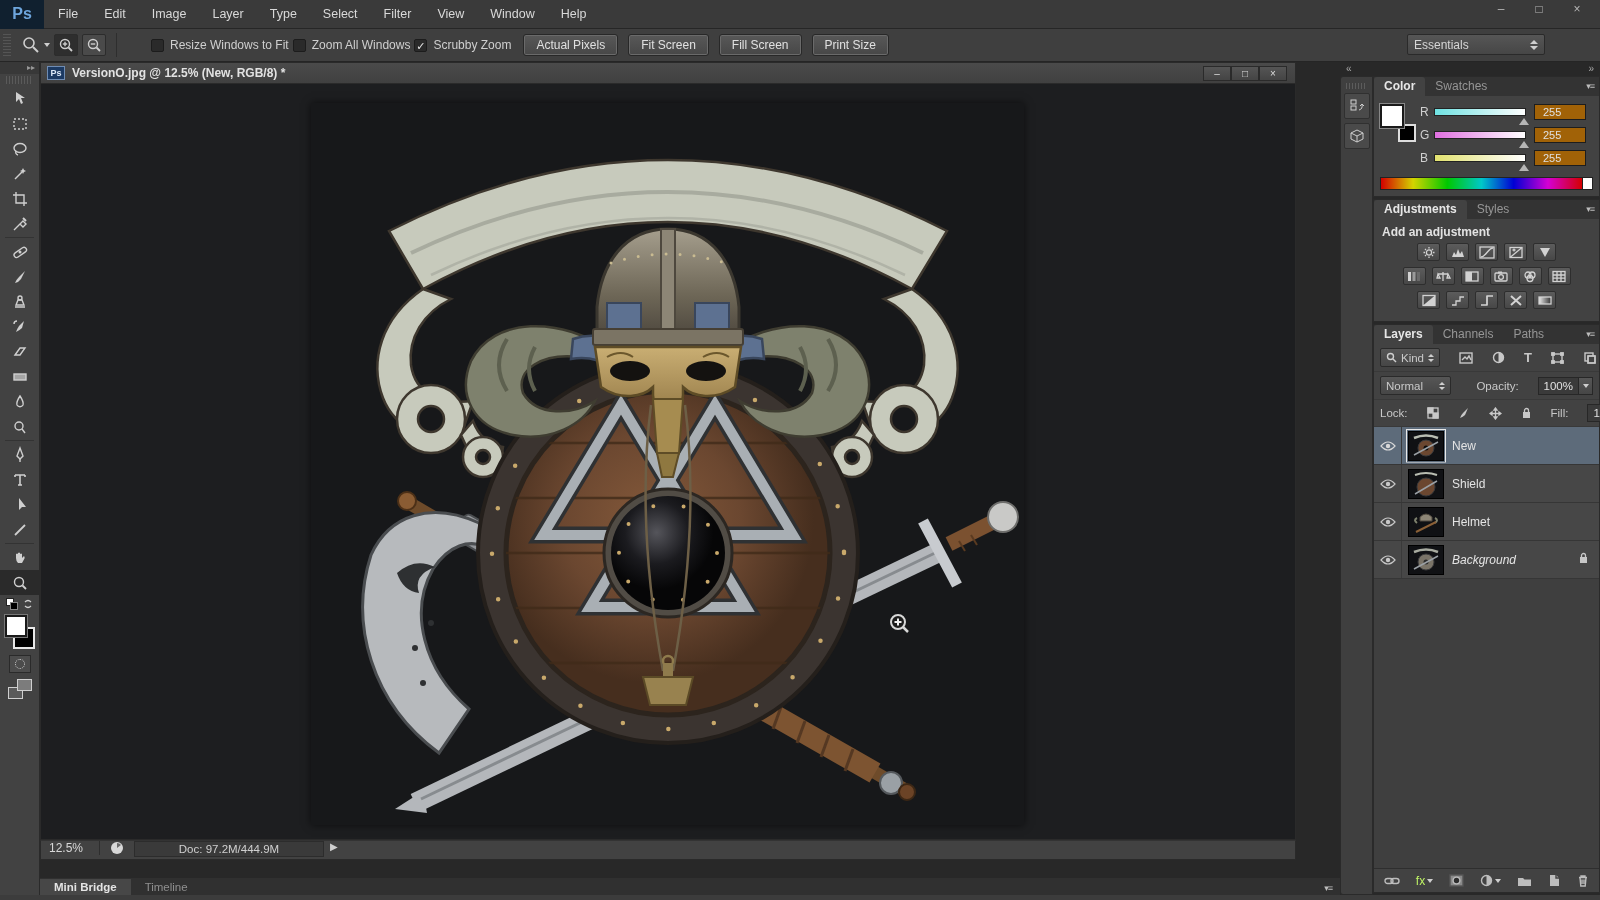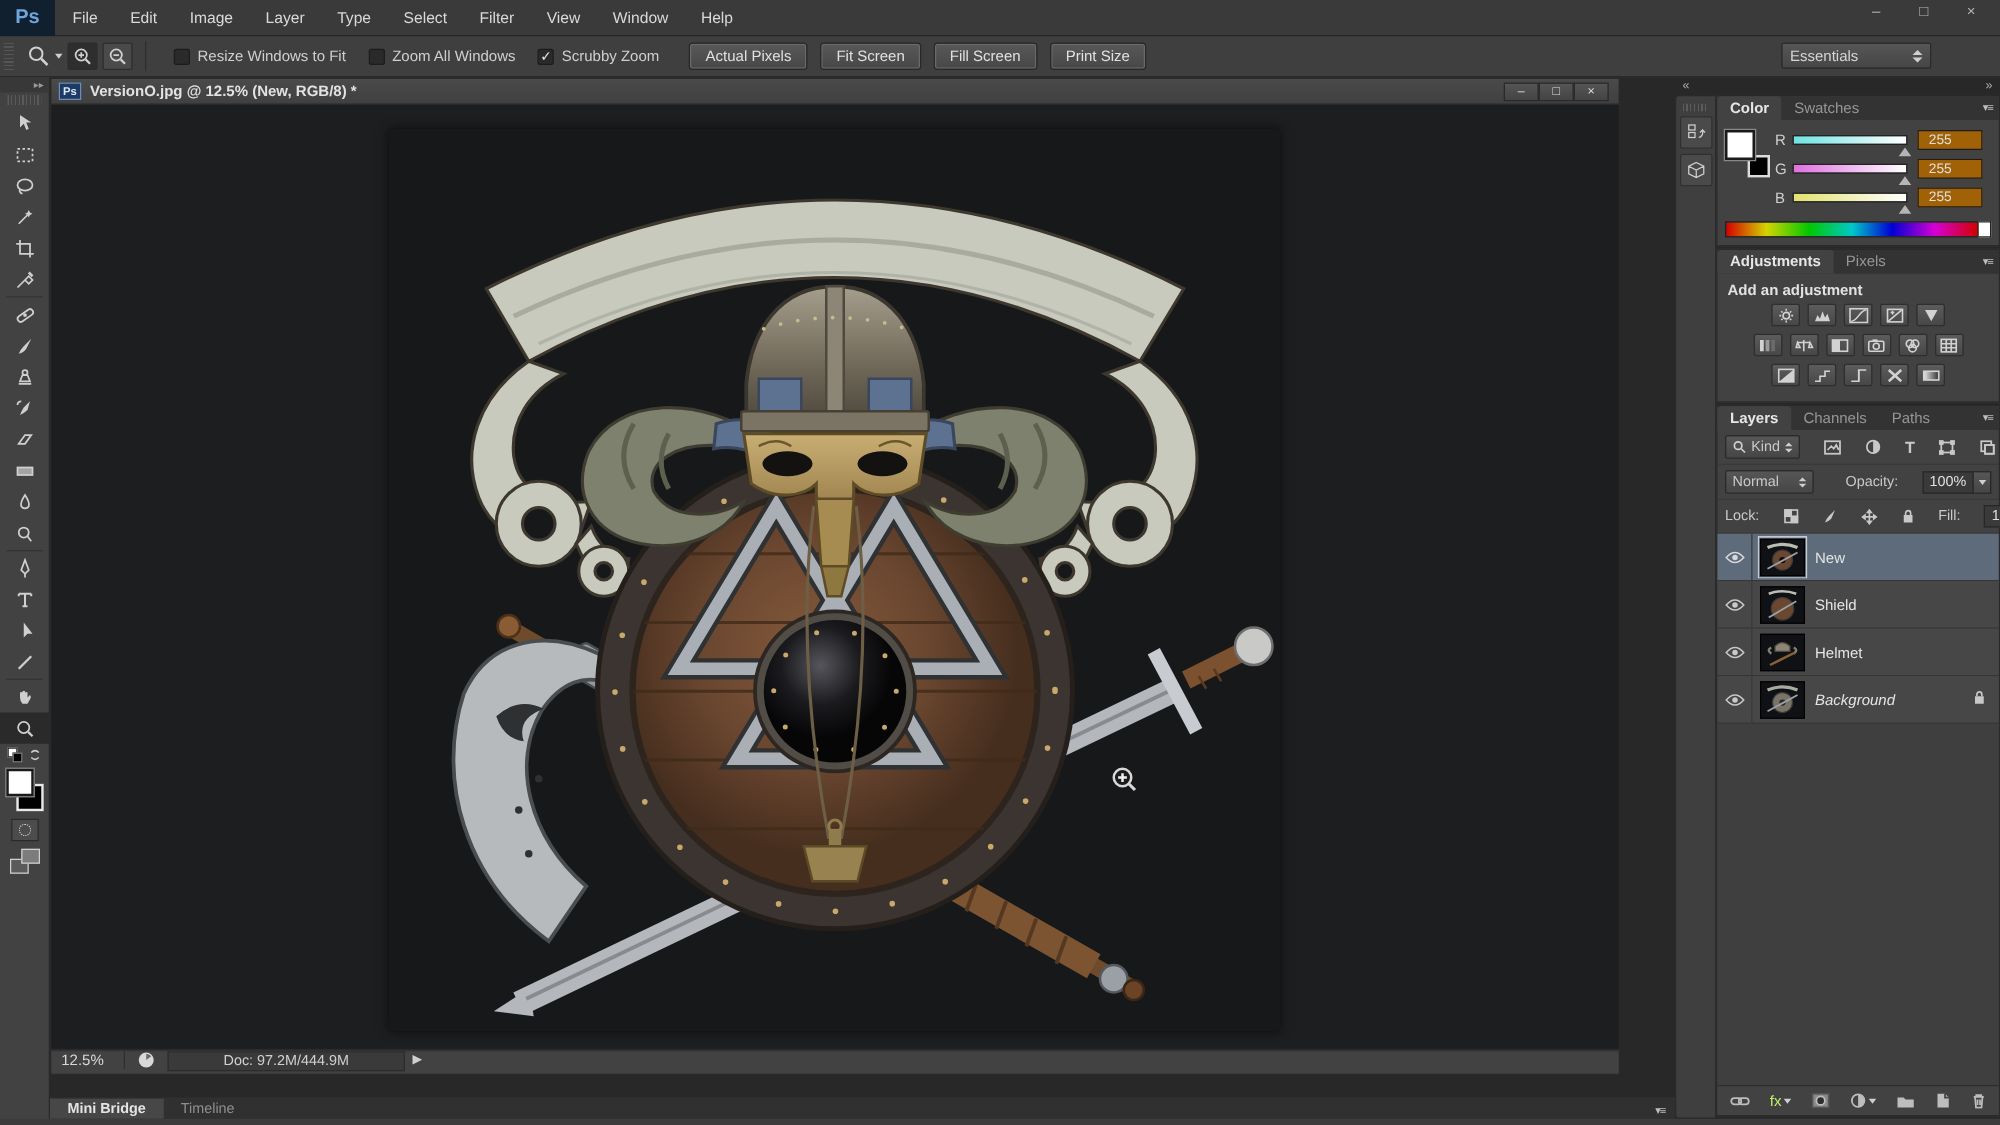--- a/index.html
+++ b/index.html
@@ -15,27 +15,27 @@
   .win-controls { position:absolute; right:10px; top:2px; display:flex; gap:12px; }
   .win-btn { width:26px; height:16px; color:#b5b5b5; font-size:12px; text-align:center; line-height:15px; }
 
   
   .optionsbar { position:absolute; left:0; top:29px; width:1600px; height:33px; background:#3f3f3f; border-bottom:1px solid #252525; display:flex; align-items:center; }
   .grip { width:8px; height:22px; margin-left:3px; background:repeating-linear-gradient(0deg,#555 0 1px,transparent 1px 3px); }
   .tool-preview { display:flex; align-items:center; margin-left:10px; gap:3px; }
   .opt-zoom-btn { width:24px; height:22px; border:1px solid #2c2c2c; border-radius:2px; background:#4a4a4a; display:flex; align-items:center; justify-content:center; margin-left:4px; }
   .opt-zoom-btn.pressed { background:#2e2e2e; }
   .vsep { width:1px; height:24px; background:#2e2e2e; margin:0 10px; }
-  .checkbox-group { display:flex; align-items:flex-end; gap:18px; margin-left:12px; }
+  .checkbox-group { display:flex; align-items:flex-end; gap:4px; margin-left:24px; }
   .cb { display:flex; align-items:center; gap:6px; }
   .cb-box { width:13px; height:13px; background:#2a2a2a; border:1px solid #1c1c1c; border-radius:2px; color:#e8e8e8; font-size:11px; line-height:12px; text-align:center; }
   .cb-label { color:#cfcfcf; font-size:12px; }
-  .opt-buttons { display:flex; gap:10px; margin-left:24px; }
+  .opt-buttons { display:flex; gap:10px; margin-left:12px; }
   .opt-btn { padding:3px 12px; background:linear-gradient(#585858,#474747); border:1px solid #282828; box-shadow:inset 0 0 0 1px #6a6a6a; border-radius:3px; color:#e0e0e0; font-size:12px; }
-  .workspace-select { position:absolute; right:55px; top:5px; width:120px; height:21px; background:linear-gradient(#565656,#464646); border:1px solid #2a2a2a; border-radius:2px; display:flex; align-items:center; justify-content:space-between; padding:0 6px; }
+  .workspace-select { position:absolute; right:55px; top:5px; width:138px; height:21px; background:linear-gradient(#565656,#464646); border:1px solid #2a2a2a; border-radius:2px; display:flex; align-items:center; justify-content:space-between; padding:0 6px; }
 
   .updown { display:inline-flex; flex-direction:column; gap:2px; }
   .tri-up { width:0; height:0; border-left:4px solid transparent; border-right:4px solid transparent; border-bottom:4px solid #cfcfcf; }
   .tri-down { width:0; height:0; border-left:4px solid transparent; border-right:4px solid transparent; border-top:4px solid #cfcfcf; }
   .tri-down.sm { border-left-width:3px; border-right-width:3px; border-top-width:4px; }
 
   
   .toolbar { position:absolute; left:0; top:62px; width:40px; height:838px; background:#424242; border-right:1px solid #2a2a2a; }
   .toolbar-top { height:12px; background:#383838; color:#9a9a9a; font-size:8px; text-align:right; padding-right:4px; line-height:12px; }
   .toolbar-grip { height:8px; background:repeating-linear-gradient(90deg,#5a5a5a 0 1px,transparent 1px 3px); margin:2px 6px; }
@@ -613,21 +613,21 @@
           </div>
           <div class="ramp-row">
             <div class="ramp"></div>
             <div class="ramp-end"></div>
           </div>
         </div>
 
         <div class="panel">
           <div class="tabbar">
             <div class="ptab active">Adjustments</div>
-            <div class="ptab">Pixels</div>
+            <div class="ptab">Styles</div>
             <span class="panel-menu">▾≡</span>
           </div>
           <div class="adj-heading">Add an adjustment</div>
           <div class="adj-rows">
             <div class="adj-row">
               <span class="adj">
                   <svg width="16" height="13" viewBox="0 0 16 13">
                     <circle cx="8" cy="6.5" r="2.6"></circle>
                     <path d="M8 1 V2.6 M8 10.4 V12 M2.5 6.5 H4 M12 6.5 H13.5 M4 3 l1 1 M12 3 l-1 1 M4 10 l1 -1 M12 10 l-1 -1"></path>
                   </svg>

